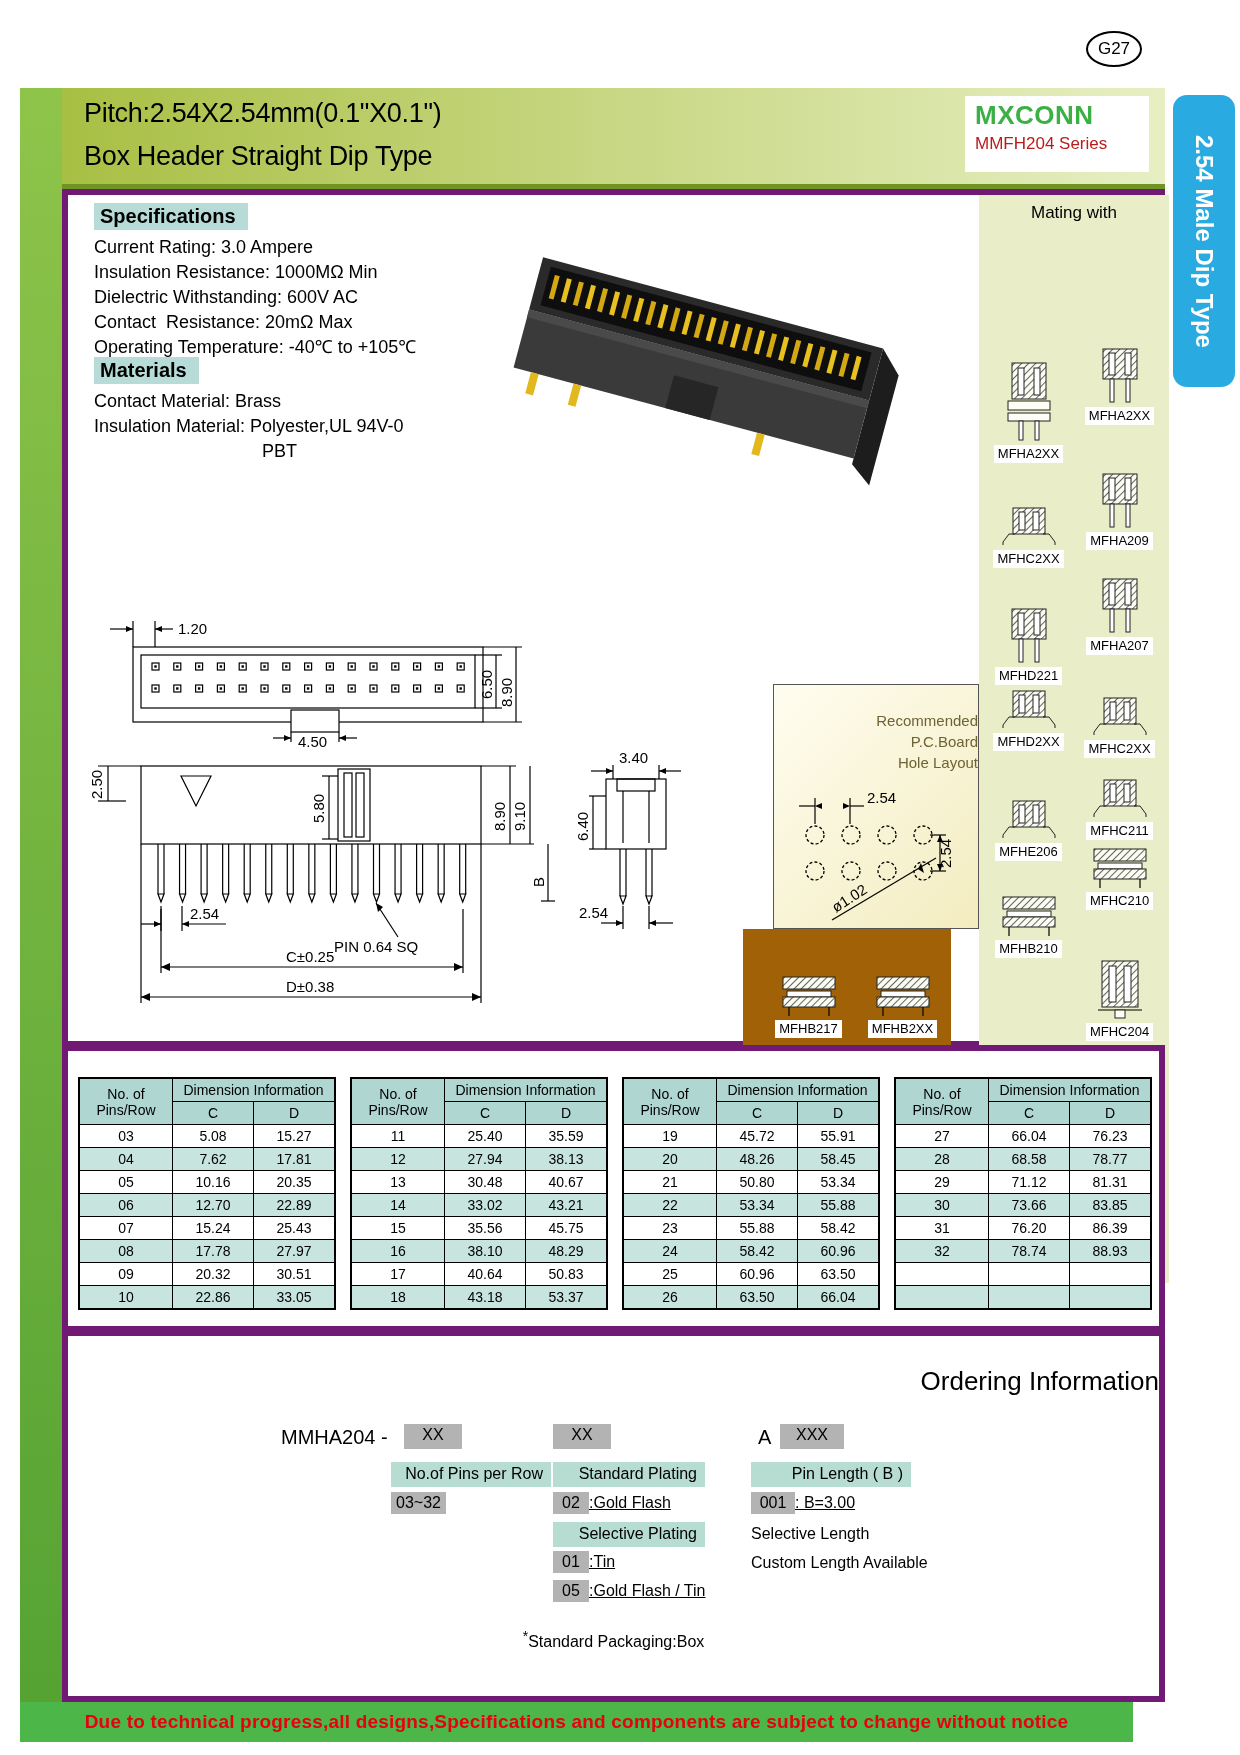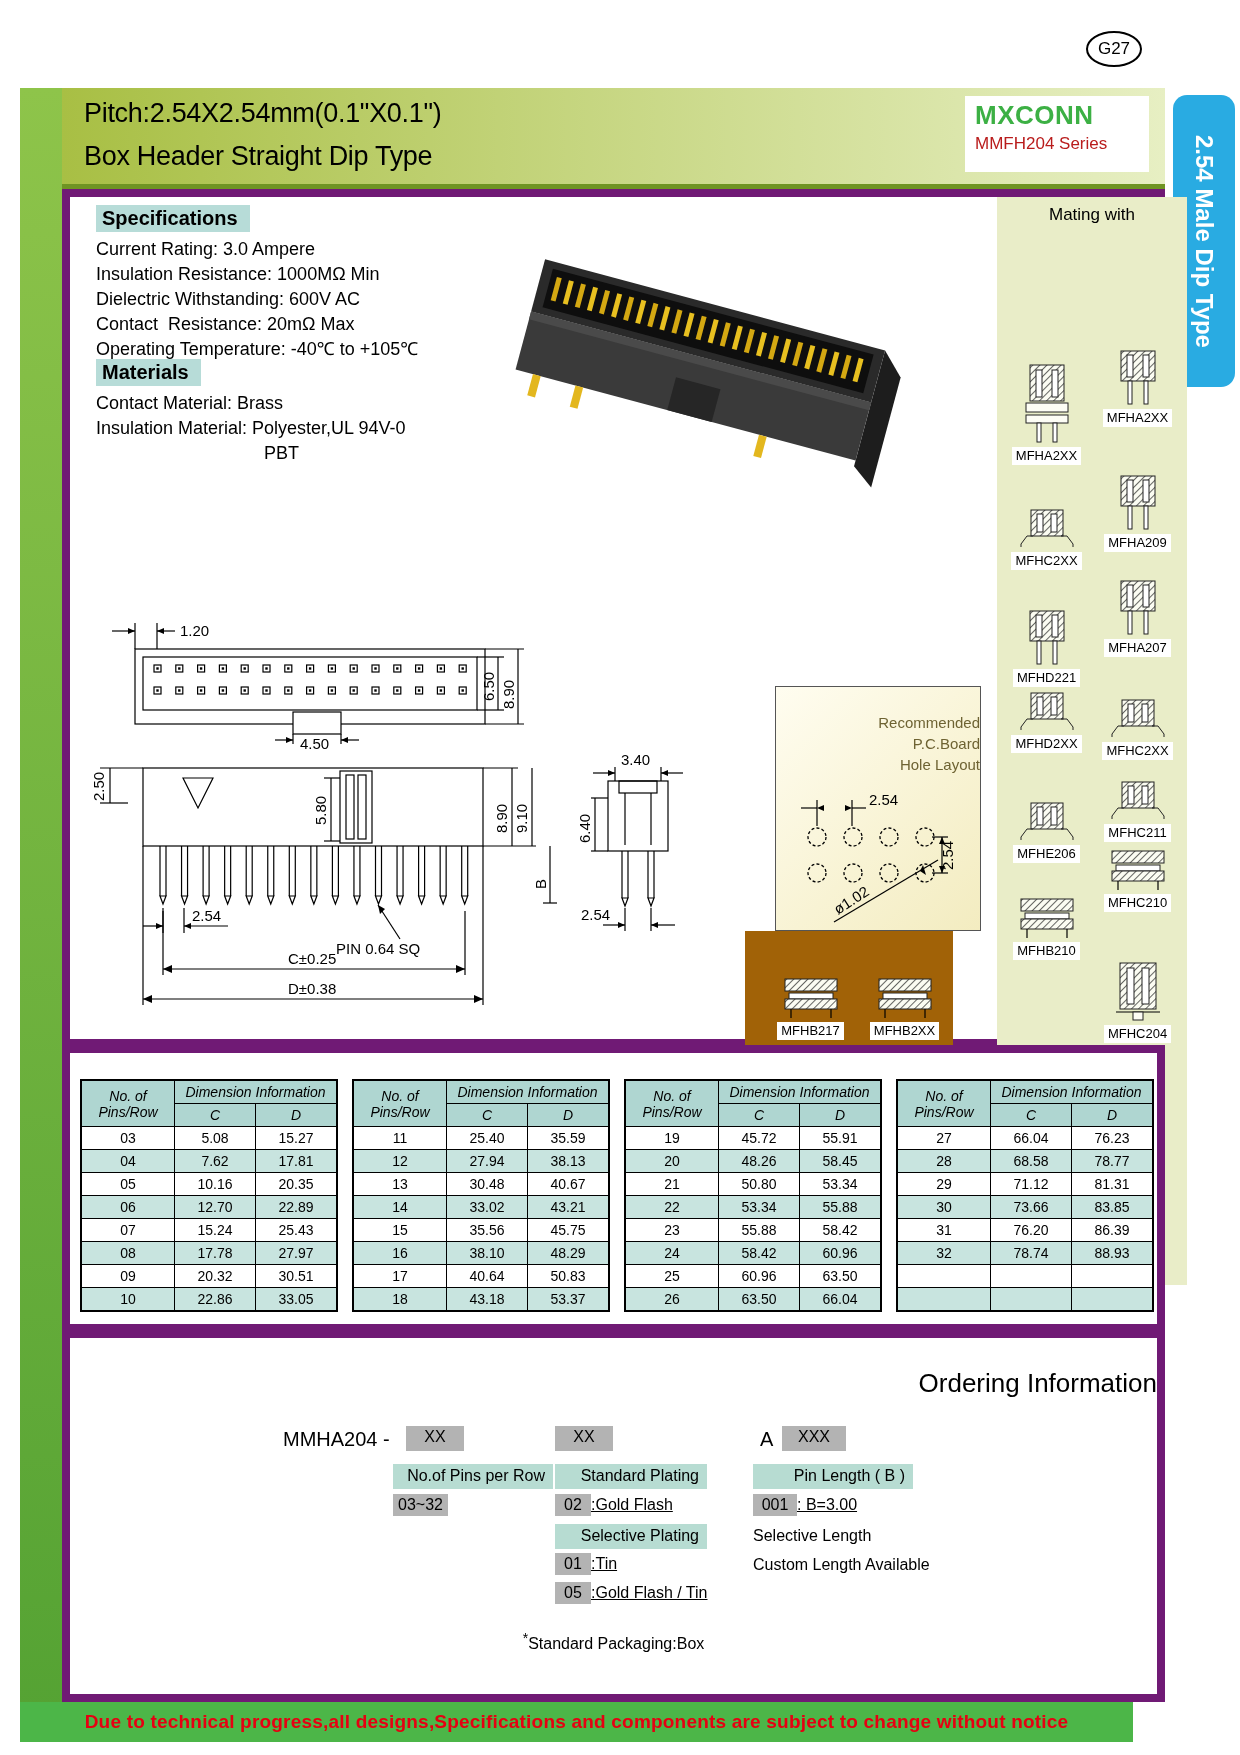--- a/index.html
+++ b/index.html
@@ -17,47 +17,47 @@
   .header-band{position:absolute;left:62px;top:88px;width:1103px;height:96px;
       background:linear-gradient(90deg,#a8bf44,#e7efc3);border-bottom:5px solid #6f9423;}
   .header-title{position:absolute;left:22px;top:4px;font-size:27px;line-height:43px;letter-spacing:-.3px;}
   .brand-box{position:absolute;right:16px;top:8px;width:184px;height:76px;background:#fff;padding:4px 10px;box-sizing:border-box;}
   .brand{color:#3cb044;font-weight:bold;font-size:26px;letter-spacing:.5px;}
   .series{color:#b91c1c;font-size:17px;margin-top:3px;}
   .side-tab{position:absolute;left:1173px;top:95px;width:62px;height:292px;background:#29abe2;
       border-radius:14px;display:flex;align-items:center;justify-content:center;}
   .side-tab span{writing-mode:vertical-rl;color:#fff;font-size:24px;font-weight:bold;white-space:nowrap;}
   
-  .section{position:absolute;left:62px;width:1103px;border:8px solid #701a75;box-sizing:border-box;background:#fff;}
+  .section{position:absolute;left:62px;width:1103px;border:6px solid #701a75;box-sizing:border-box;background:#fff;}
   .section-a{top:189px;height:858px;}
   .section-b{top:1045px;height:287px;}
   .section-c{top:1330px;height:372px;}
   
   .chip{display:inline-block;background:#b7dcd8;font-weight:bold;font-size:20px;padding:2px 12px 2px 6px;}
   .spec-line{font-size:18px;line-height:25px;white-space:pre;}
   .indent{padding-left:168px;}
   
-  .mating-panel{position:absolute;left:911px;top:0px;width:190px;height:1088px;background:#e9edc8;margin-left:16px;}
+  .mating-panel{position:absolute;left:911px;top:0px;width:190px;height:1088px;background:#e9edc8;}
   .mating-ext{position:absolute;left:675px;top:734px;width:208px;height:120px;background:#a16207;}
   .mating-heading{position:absolute;top:8px;left:0;width:100%;text-align:center;font-size:17px;}
   .mitem{position:absolute;width:95px;text-align:center;}
   .mitem svg{display:block;margin:0 auto 2px auto;}
   .mlabel{display:inline-block;background:#fff;font-size:13px;padding:1px 4px;line-height:16px;}
   
   .hole-panel{position:absolute;left:705px;top:489px;width:206px;height:245px;
       background:linear-gradient(135deg,#fffdf0,#f3ecc0);border:1px solid #555;box-sizing:border-box;}
   .hole-text{position:absolute;top:25px;left:0;width:100%;text-align:right;color:#6e6333;font-size:15px;line-height:21px;}
   
   svg text{font-family:"Liberation Sans",sans-serif;fill:#000;}
   svg .dim{font-size:15px;}
   svg line,svg rect.o,svg polygon.o,svg path.o{stroke:#000;fill:none;stroke-width:1.2;}
   
   .dim-table{position:absolute;top:26px;border-collapse:collapse;font-size:14px;}
   .dim-table th,.dim-table td{border:1px solid #000;text-align:center;padding:0;height:22px;}
-  .dim-table th{background:#afd6d1;font-weight:normal;font-size:14px;line-height:16px;font-style:italic;}
+  .dim-table th{background:#afd6d1;font-weight:normal;font-size:14px;line-height:16px;}
   .dim-table td{background:#fff;}
   .dim-table tr.alt td{background:#c8e4df;}
   .dim-table .c-pins{width:92px;} .dim-table .c-c{width:80px;} .dim-table .c-d{width:80px;}
   .dim-table{border:2px solid #000;}
   
   .ord-title{position:absolute;top:30px;width:100%;text-align:right;font-size:26px;}
   .ord-prefix{position:absolute;left:213px;top:90px;font-size:20px;}
   .gray-box{display:inline-block;background:#b3b3b3;text-align:center;font-size:16px;padding:2px 0;}
   .gb{position:absolute;height:21px;}
   .teal-bar{position:absolute;background:#b7dcd2;font-size:16px;padding:3px 8px;box-sizing:border-box;height:25px;text-align:right;}

